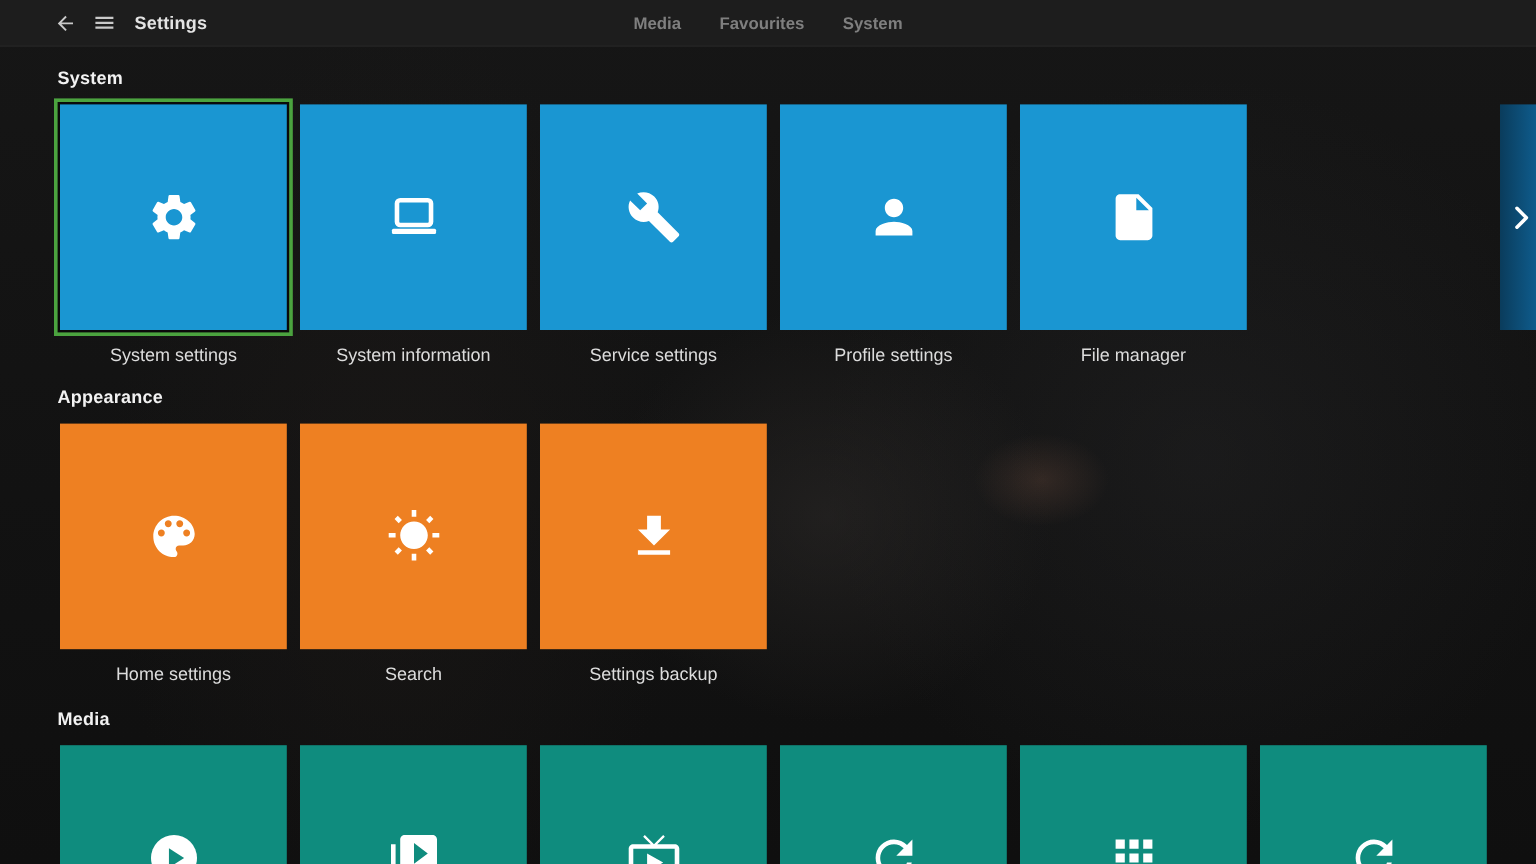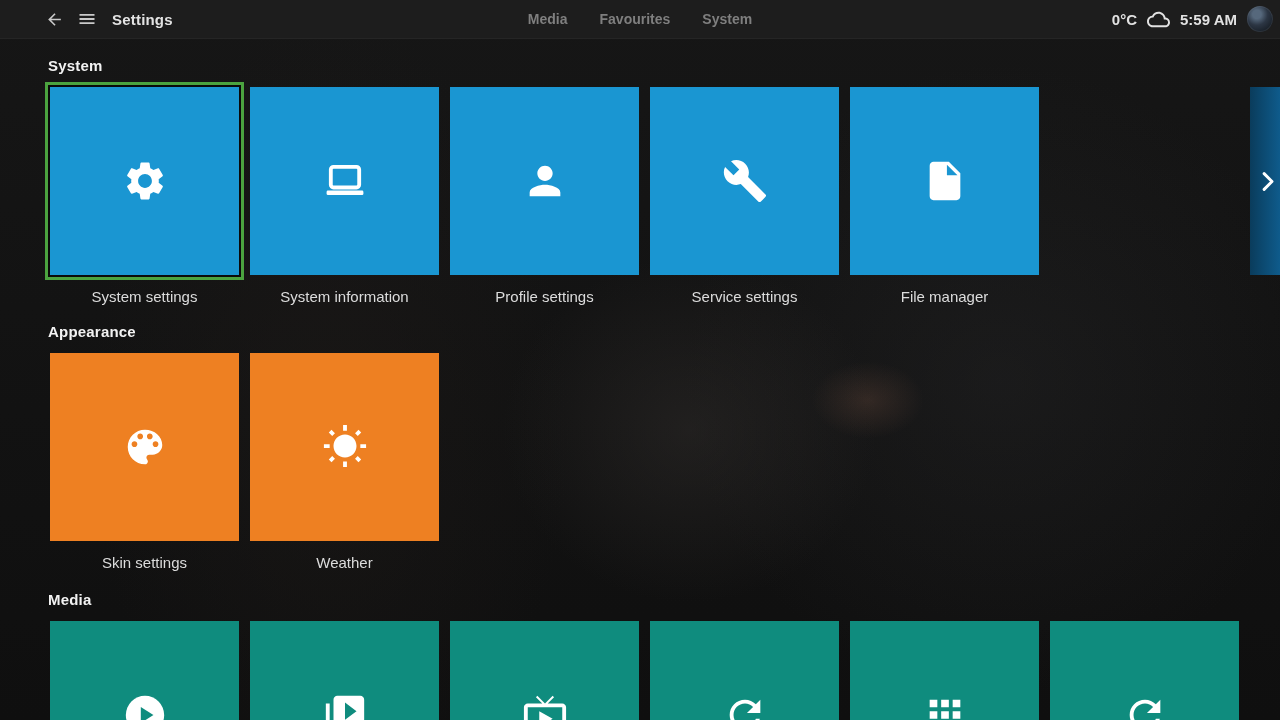--- a/index.html
+++ b/index.html
@@ -64,30 +64,20 @@
             <path d="M3 6h18v2.2H3zM3 10.9h18v2.2H3zM3 15.8h18V18H3z" fill="#c9c9c9"></path>
           </svg>
       </span>
       <span class="tb-title">Settings</span>
     </div>
     <div class="tb-center">
       <span class="tb-nav">Media</span>
       <span class="tb-nav">Favourites</span>
       <span class="tb-nav">System</span>
     </div>
-    <div class="tb-right">
-      <span>0°C</span>
-      <span style="display:flex">
-        <svg viewBox="0 0 24 24" width="23" height="23">
-            <path d="M19.35 10.04C18.67 6.59 15.64 4 12 4 9.11 4 6.6 5.64 5.35 8.04 2.34 8.36 0 10.91 0 14c0 3.31 2.69 6 6 6h13c2.76 0 5-2.24 5-5 0-2.64-2.05-4.78-4.65-4.96zM19 18H6c-2.21 0-4-1.79-4-4s1.79-4 4-4h.71C7.37 7.69 9.48 6 12 6c3.04 0 5.5 2.46 5.5 5.5V12H19c1.66 0 3 1.34 3 3s-1.34 3-3 3z" fill="#e2e2e2"></path>
-          </svg>
-      </span>
-      <span>5:59 AM</span>
-      <span class="avatar"></span>
-    </div>
   </div>
 
   <div id="sections">
       <section class="section section-system">
         <div class="section-title">System</div>
         <div class="row">
           <div class="cell">
             <div class="tile selected" style="background: rgb(26, 150, 210);">
               <span style="display: flex;">
                 <svg viewBox="0 0 24 24" width="46" height="46" aria-hidden="true">
@@ -105,35 +95,35 @@
                   <rect x="2.4" y="17" width="19.2" height="2.3" rx=".7" fill="#fff"></rect>
                 </svg>
               </span>
             </div>
             <div class="tile-label">System information</div>
           </div>
           <div class="cell">
             <div class="tile" style="background: rgb(26, 150, 210);">
               <span style="display: flex;">
                 <svg viewBox="0 0 24 24" width="46" height="46" aria-hidden="true">
+                  <path d="M22.7 19l-9.1-9.1c.9-2.3.4-5-1.5-6.9-2-2-5-2.4-7.4-1.3L9 6 6 9 1.6 4.7C.4 7.1.9 10.1 2.9 12.1c1.9 1.9 4.6 2.4 6.9 1.5l9.1 9.1c.4.4 1 .4 1.4 0l2.3-2.3c.5-.4.5-1.1.1-1.4z" fill="#fff"></path>
+                </svg>
+              </span>
+            </div>
+            <div class="tile-label">Service settings</div>
+          </div>
+          <div class="cell">
+            <div class="tile" style="background: rgb(26, 150, 210);">
+              <span style="display: flex;">
+                <svg viewBox="0 0 24 24" width="46" height="46" aria-hidden="true">
                   <path d="M12 12c2.21 0 4-1.79 4-4s-1.79-4-4-4-4 1.79-4 4 1.79 4 4 4zm0 2c-2.67 0-8 1.34-8 4v2h16v-2c0-2.66-5.33-4-8-4z" fill="#fff"></path>
                 </svg>
               </span>
             </div>
             <div class="tile-label">Profile settings</div>
-          </div>
-          <div class="cell">
-            <div class="tile" style="background: rgb(26, 150, 210);">
-              <span style="display: flex;">
-                <svg viewBox="0 0 24 24" width="46" height="46" aria-hidden="true">
-                  <path d="M22.7 19l-9.1-9.1c.9-2.3.4-5-1.5-6.9-2-2-5-2.4-7.4-1.3L9 6 6 9 1.6 4.7C.4 7.1.9 10.1 2.9 12.1c1.9 1.9 4.6 2.4 6.9 1.5l9.1 9.1c.4.4 1 .4 1.4 0l2.3-2.3c.5-.4.5-1.1.1-1.4z" fill="#fff"></path>
-                </svg>
-              </span>
-            </div>
-            <div class="tile-label">Service settings</div>
           </div>
           <div class="cell">
             <div class="tile" style="background: rgb(26, 150, 210);">
               <span style="display: flex;">
                 <svg viewBox="0 0 24 24" width="46" height="46" aria-hidden="true">
                   <path d="M6 2c-1.1 0-1.99.9-1.99 2L4 20c0 1.1.89 2 1.99 2H18c1.1 0 2-.9 2-2V8l-6-6H6zm7 7V3.5L18.5 9H13z" fill="#fff"></path>
                 </svg>
               </span>
             </div>
             <div class="tile-label">File manager</div>
@@ -151,31 +141,41 @@
         <div class="section-title">Appearance</div>
         <div class="row">
           <div class="cell">
             <div class="tile" style="background: rgb(238, 128, 34);">
               <span style="display: flex;">
                 <svg viewBox="0 0 24 24" width="46" height="46" aria-hidden="true">
                   <path d="M12 3c-4.97 0-9 4.03-9 9s4.03 9 9 9c.83 0 1.5-.67 1.5-1.5 0-.39-.15-.74-.39-1.01-.23-.26-.38-.61-.38-.99 0-.83.67-1.5 1.5-1.5H16c2.76 0 5-2.24 5-5 0-4.42-4.03-8-9-8zm-5.5 9c-.83 0-1.5-.67-1.5-1.5S5.67 9 6.5 9 8 9.67 8 10.5 7.33 12 6.5 12zm3-4C8.67 8 8 7.33 8 6.5S8.67 5 9.5 5s1.5.67 1.5 1.5S10.33 8 9.5 8zm5 0c-.83 0-1.5-.67-1.5-1.5S13.67 5 14.5 5s1.5.67 1.5 1.5S15.33 8 14.5 8zm3 4c-.83 0-1.5-.67-1.5-1.5S16.67 9 17.5 9s1.5.67 1.5 1.5-.67 1.5-1.5 1.5z" fill="#fff"></path>
                 </svg>
               </span>
             </div>
-            <div class="tile-label">Skin settings</div>
+            <div class="tile-label">Home settings</div>
           </div>
           <div class="cell">
             <div class="tile" style="background: rgb(238, 128, 34);">
               <span style="display: flex;">
                 <svg viewBox="0 0 24 24" width="46" height="46" aria-hidden="true">
                   <path d="M6.76 4.84l-1.8-1.79-1.41 1.41 1.79 1.79 1.42-1.41zM4 10.5H1v2h3v-2zm9-9.95h-2V3.5h2V.55zm7.45 3.91l-1.41-1.41-1.79 1.79 1.41 1.41 1.79-1.79zm-3.21 13.7l1.79 1.8 1.41-1.41-1.8-1.79-1.4 1.4zM20 10.5v2h3v-2h-3zm-8-5c-3.31 0-6 2.69-6 6s2.69 6 6 6 6-2.69 6-6-2.69-6-6-6zm-1 16.95h2V19.5h-2v2.95zm-7.45-3.91l1.41 1.41 1.79-1.8-1.41-1.41-1.79 1.8z" fill="#fff"></path>
                 </svg>
               </span>
             </div>
-            <div class="tile-label">Weather</div>
+            <div class="tile-label">Search</div>
+          </div>
+          <div class="cell">
+            <div class="tile" style="background: rgb(238, 128, 34);">
+              <span style="display: flex;">
+                <svg viewBox="0 0 24 24" width="46" height="46" aria-hidden="true">
+                  <path d="M19 9h-4V3H9v6H5l7 7 7-7zM5 18v2h14v-2H5z" fill="#fff"></path>
+                </svg>
+              </span>
+            </div>
+            <div class="tile-label">Settings backup</div>
           </div>
         </div>
       </section>
       <section class="section section-media">
         <div class="section-title">Media</div>
         <div class="row">
           <div class="cell">
             <div class="tile" style="background: rgb(15, 140, 126);">
               <span style="display: flex;">
                 <svg viewBox="0 0 24 24" width="46" height="46" aria-hidden="true">

